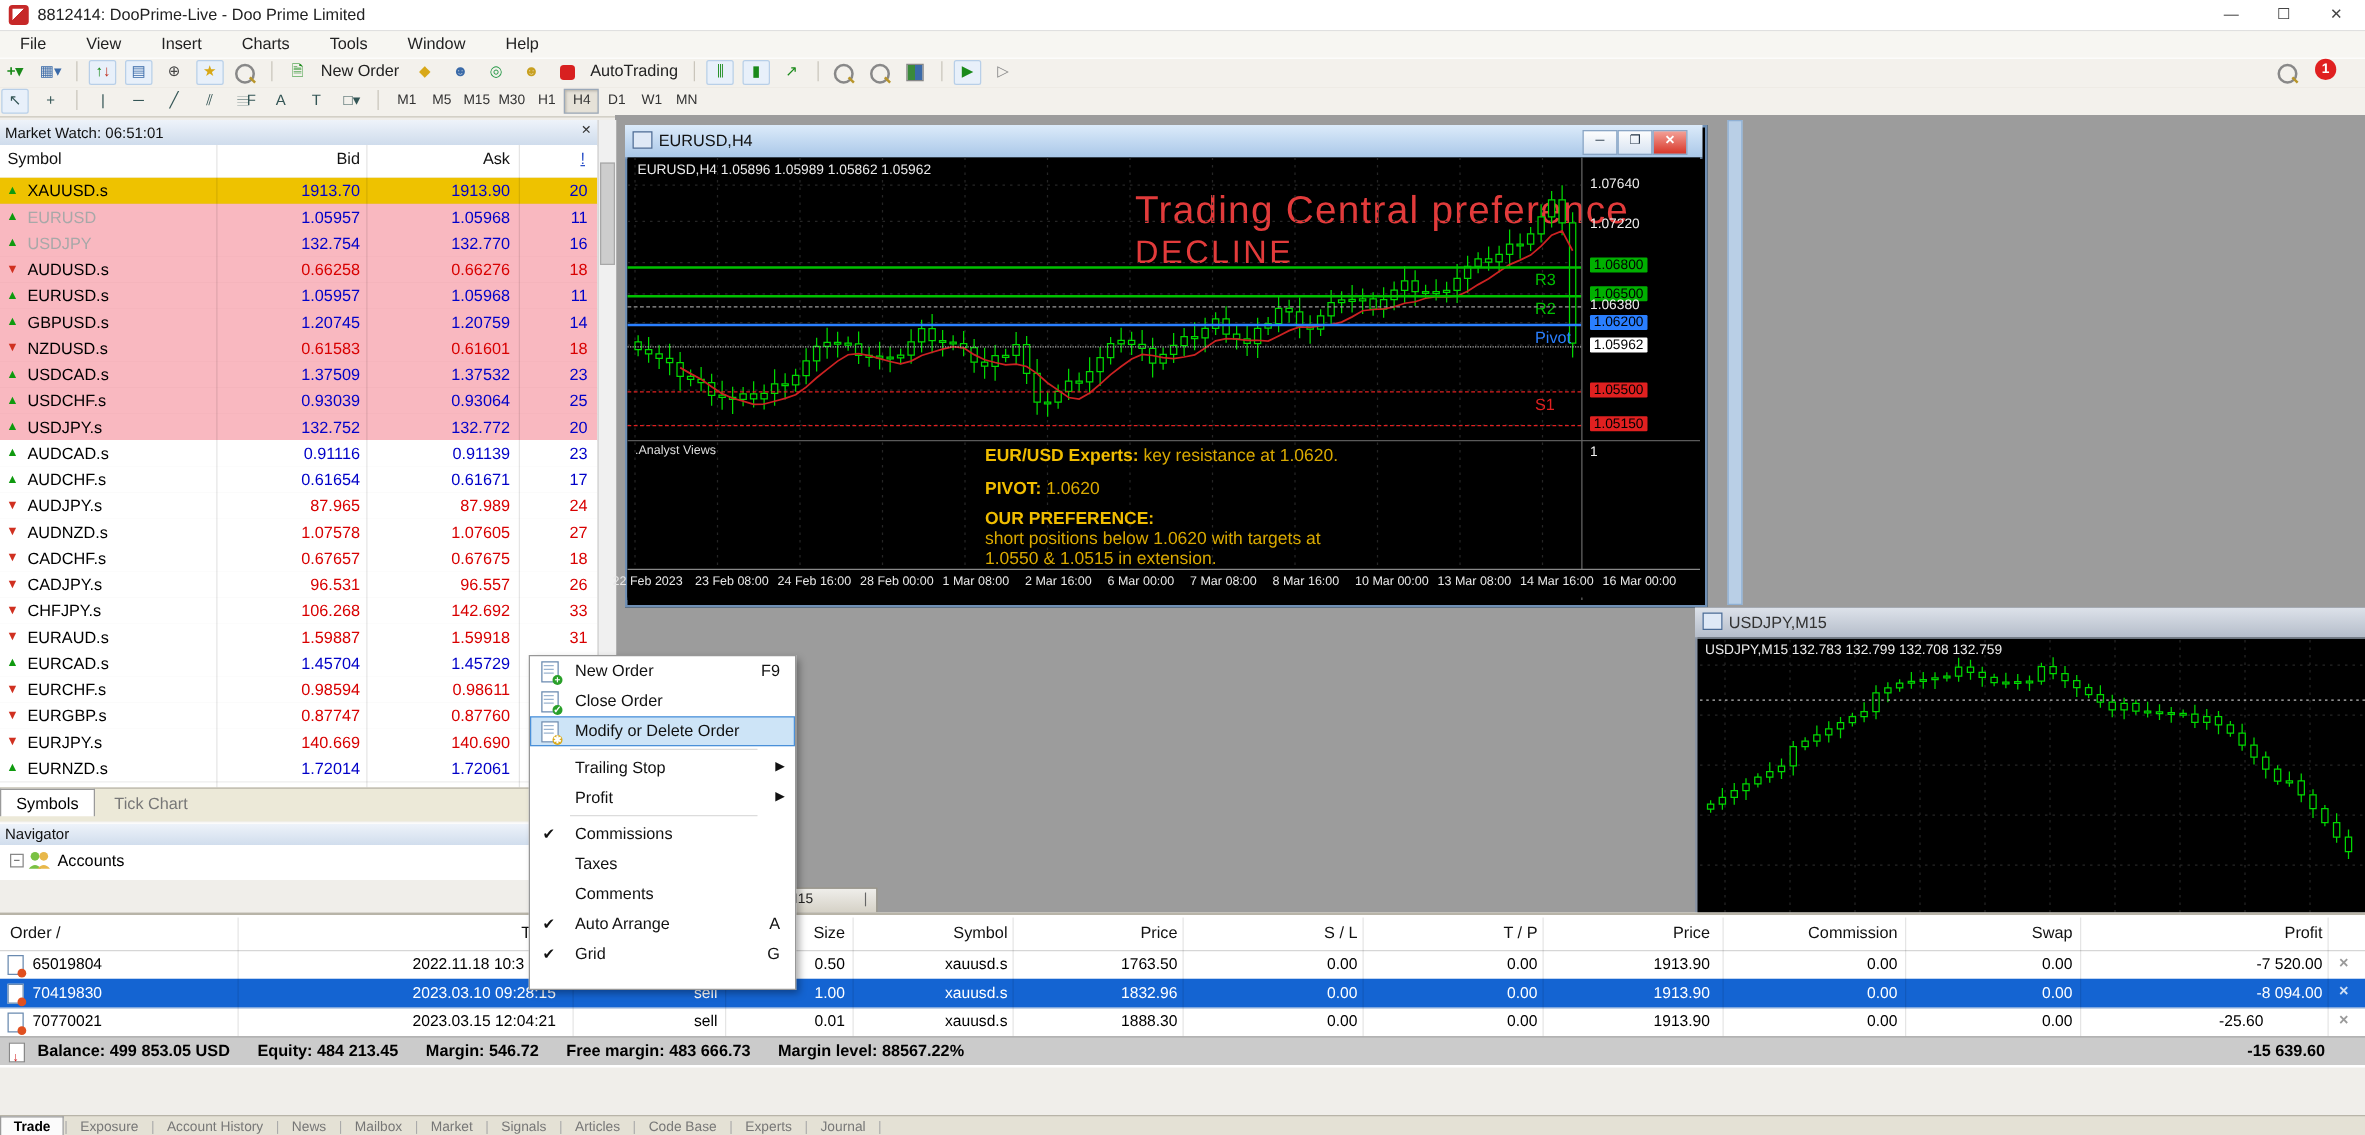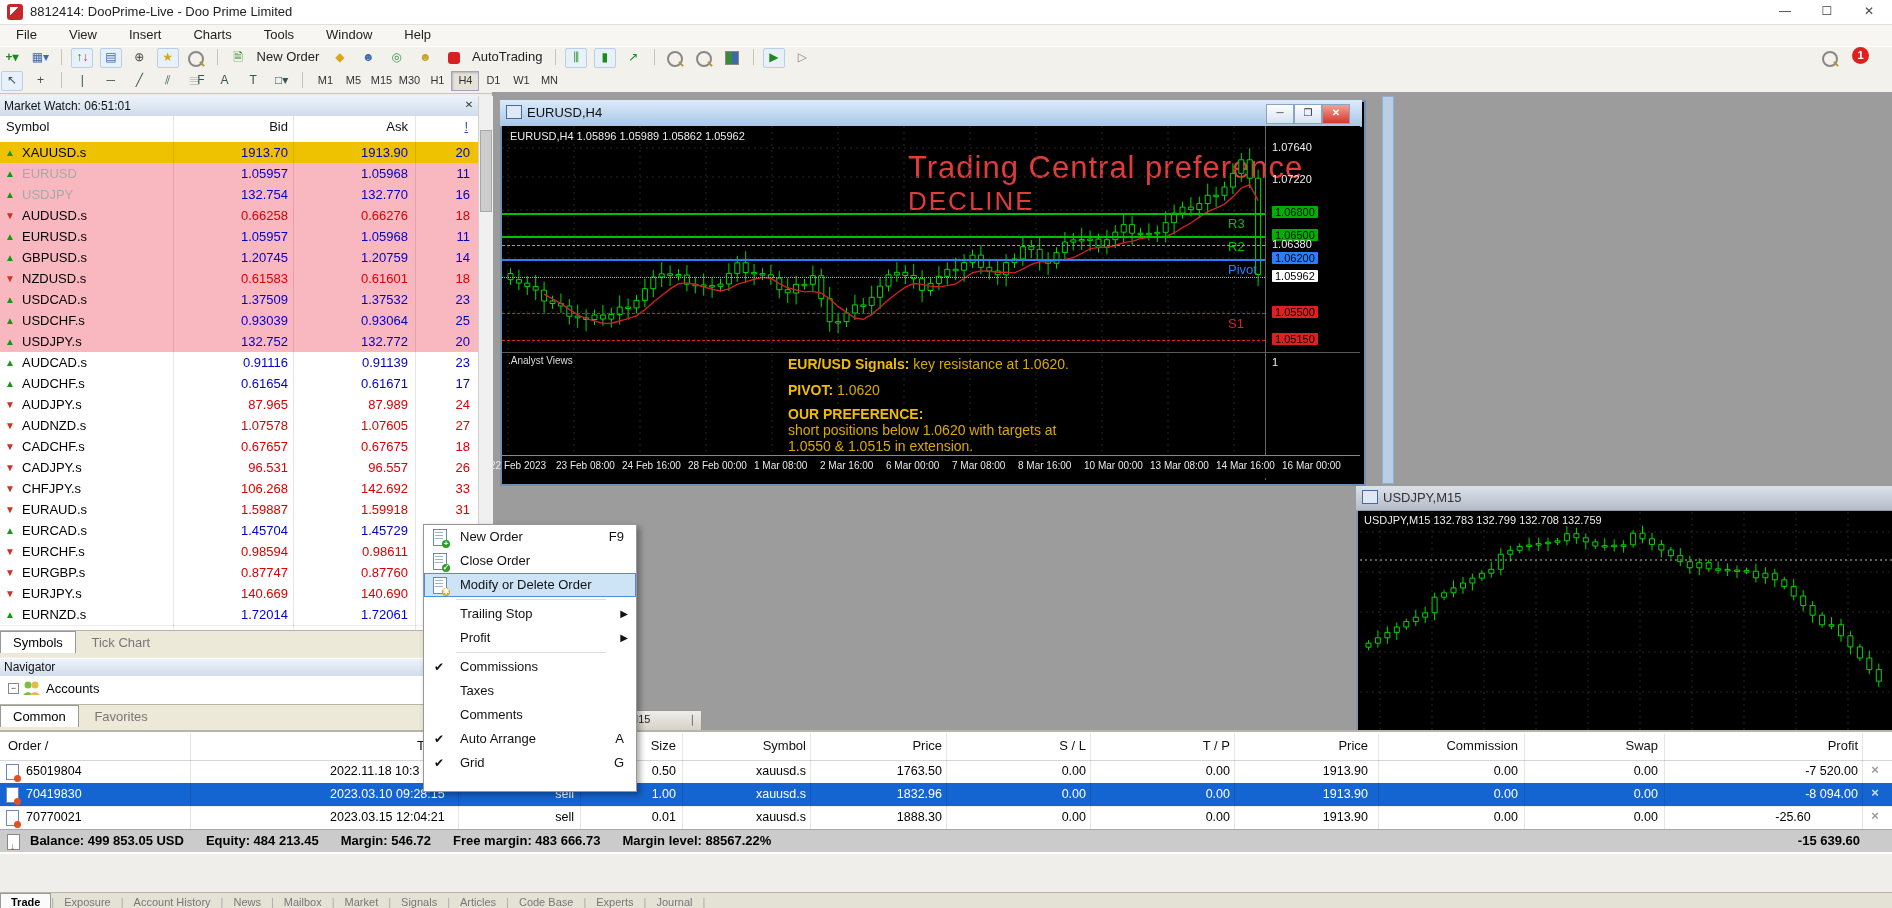--- a/index.html
+++ b/index.html
@@ -358,21 +358,20 @@
   <div id="nav-body" class="abs">
     <div id="nav-expander">−</div>
     <svg width="20" height="16" style="left:22px;top:4px;">
       <circle cx="6" cy="5" r="3.5" fill="#7ac143"></circle>
         <circle cx="13" cy="5" r="3.5" fill="#e8b84a"></circle>
       <path d="M1 15 Q6 9 11 15 Z" fill="#7ac143"></path>
         <path d="M8 15 Q13 9 18 15 Z" fill="#e8b84a"></path>
     </svg>
     <span class="abs" style="left:46px;top:5px;">Accounts</span>
   </div>
-  <div id="nav-tabs" class="abs"><span class="mini-tab active">Common</span><span> </span><span class="mini-tab">Favorites</span><span> </span></div>
 
   <div id="win-eur" class="abs"></div>
   <div id="eur-title" class="abs">
     <span class="chart-ico"></span><span>EURUSD,H4</span>
   </div>
   <div class="abs win-btn" style="left:1266px;">─</div>
   <div class="abs win-btn" style="left:1294px;">❐</div>
   <div class="abs win-btn close" style="left:1322px;">✕</div>
 
   <div id="eur-body" class="abs"></div>
@@ -393,21 +392,21 @@
       <div class="abs lvl-line" style="top: 259px; border-top: 2px solid rgb(42, 127, 255);"></div>
       <div class="abs lvl-label" style="left: 1228px; top: 262px; color: rgb(42, 127, 255);">Pivot</div>
       <div class="abs lvl-line" style="top: 277px; border-top: 1px dotted rgb(176, 176, 176);"></div>
       <div class="abs lvl-line" style="top: 313px; border-top: 1px dashed rgb(224, 32, 32);"></div>
       <div class="abs lvl-label" style="left: 1228px; top: 316px; color: rgb(224, 32, 32);">S1</div>
       <div class="abs lvl-line" style="top: 340px; border-top: 1px dashed rgb(224, 32, 32);"></div>
     </div>
   <div id="eur-ohlc" class="abs">EURUSD,H4  1.05896 1.05989 1.05862 1.05962</div>
   <div id="sub-divider" class="abs"></div>
   <div id="analyst-tag" class="abs">.Analyst Views</div>
-  <div class="abs gold" style="top:356px;"><b>EUR/USD Signals:</b><span>  key resistance at 1.0620.</span></div>
+  <div class="abs gold" style="top:356px;"><b>EUR/USD Experts:</b><span>  key resistance at 1.0620.</span></div>
   <div class="abs gold" style="top:382px;"><b>PIVOT:</b><span>  1.0620</span></div>
   <div class="abs gold" style="top:406px;"><b>OUR PREFERENCE:</b></div>
   <div class="abs gold" style="top:422px;">short positions below 1.0620 with targets at</div>
   <div class="abs gold" style="top:438px;">1.0550 &amp; 1.0515 in extension.</div>
   <div id="scale-div" class="abs"></div>
   <div id="price-scale">
       <div class="abs ps-label" style="top: 141px;">1.07640</div>
       <div class="abs ps-label" style="top: 173px;">1.07220</div>
       <div class="abs ps-label" style="top: 206px;"><span class="ps-box" style="background: rgb(0, 176, 0);">1.06800</span></div>
       <div class="abs ps-label" style="top: 229px;"><span class="ps-box" style="background: rgb(0, 176, 0);">1.06500</span></div>

